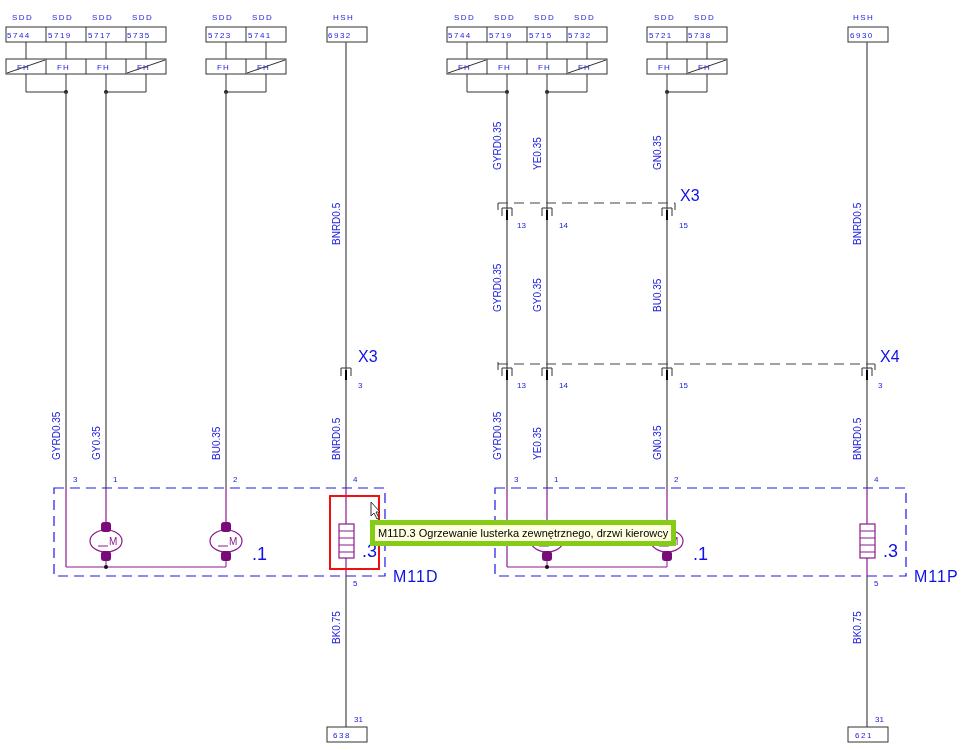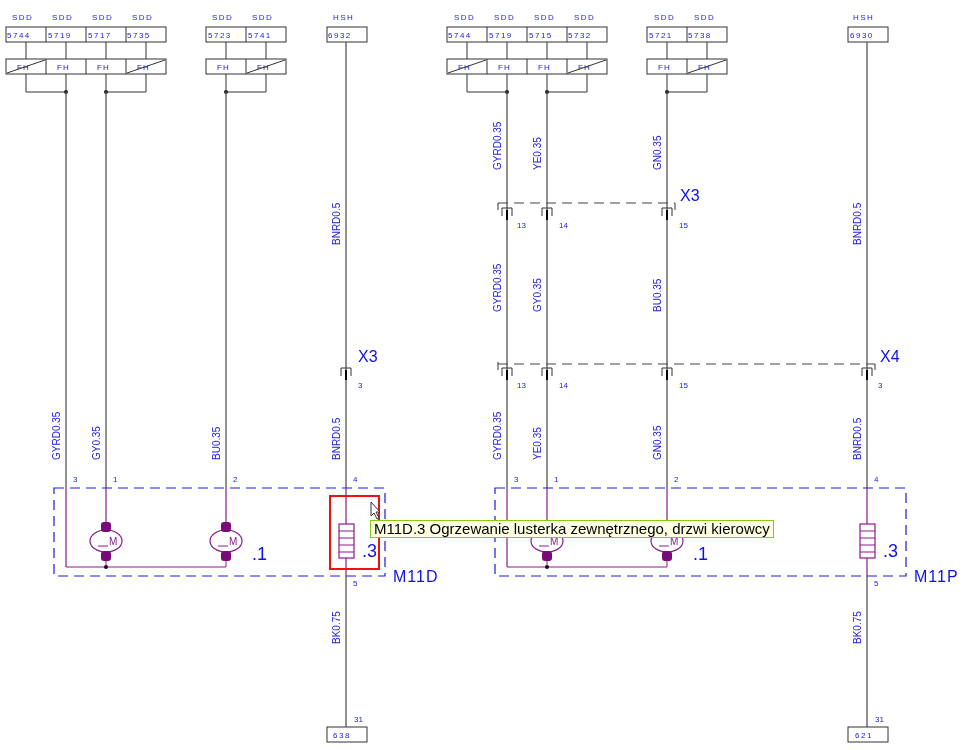--- a/index.html
+++ b/index.html
@@ -9,22 +9,22 @@
     .pin { font-family: "Liberation Sans", sans-serif; font-size: 8px; fill: #2020e0; letter-spacing: 1.5px; }
     .fh { font-family: "Liberation Sans", sans-serif; font-size: 8px; fill: #2020e0; letter-spacing: 1px; }
     .wire-lbl { font-family: "Liberation Sans", sans-serif; font-size: 10px; fill: #2020e0; font-stretch: condensed; }
     .pnum { font-family: "Liberation Sans", sans-serif; font-size: 8px; fill: #2020e0; }
     .conn-name { font-family: "Liberation Sans", sans-serif; font-size: 16px; fill: #1010e8; }
     .comp-name { font-family: "Liberation Sans", sans-serif; font-size: 16px; fill: #1010e8; letter-spacing: 1px; }
     .sub { font-family: "Liberation Sans", sans-serif; font-size: 18px; fill: #1010e8; }
     .mot { font-family: "Liberation Sans", sans-serif; font-size: 10px; fill: #8b1a8b; }
     .tooltip {
       position: absolute; left: 370px; top: 520px;
-      background: #ffffe1; border: 1px solid #84cc16;
-      font-family: "Liberation Sans", sans-serif; font-size: 15px; color: #000;
+      background: #ffffe1; border: 5px solid #84cc16;
+      font-family: "Liberation Sans", sans-serif; font-size: 11px; color: #000;
       padding: 1px 3px; white-space: nowrap; line-height: 14px;
     }
   </style>
 </head>
 <body>
 
 <svg id="diagram" viewBox="0 0 978 750" xmlns="http://www.w3.org/2000/svg">
   <defs>
     <g id="fh-slash">
         <line x1="0" y1="14" x2="38" y2="1" stroke="#333" stroke-width="1"></line>

